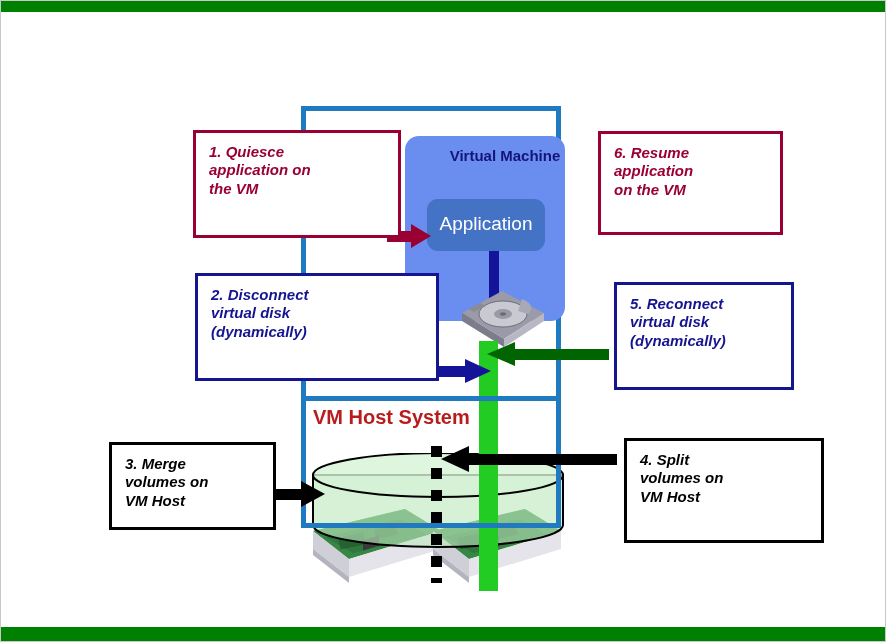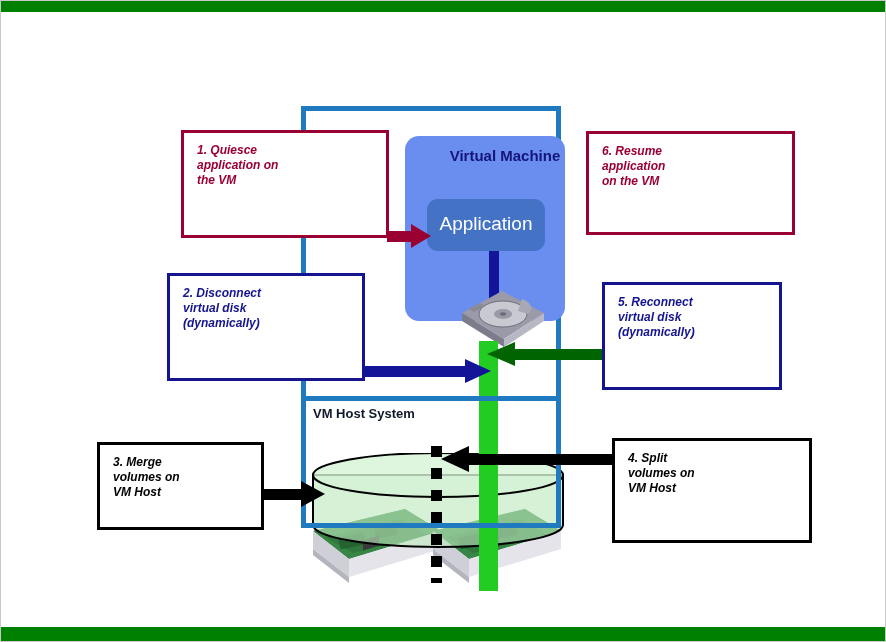--- a/index.html
+++ b/index.html
@@ -32,23 +32,23 @@
     border:5px solid #1f7ac0;
     background:transparent;
   }
   #vm-outer{ left:300px; top:105px; width:260px; height:290px; border-bottom:none;}
   #vm-host-frame{ left:300px; top:395px; width:260px; height:132px; }
 
   
   #vm-host-label{
     position:absolute;
     left:312px; top:405px;
-    font-size:13px;
+    font-size:20px;
     font-weight:bold;
-    color:#0f172a;
+    color:#b91c1c;
     letter-spacing:0px;
     white-space:nowrap;
   }
 
   
   #vm-box{
     position:absolute;
     left:404px; top:135px;
     width:160px; height:185px;
     background:#6a8ef0;
@@ -119,36 +119,37 @@
   }
 
   
   .callout{
     position:absolute;
     box-sizing:border-box;
     background:#ffffff;
     border:3px solid #000000;
     font-style:italic;
     font-weight:bold;
-    font-size:12px;
+    font-size:15px;
     line-height:1.23;
     padding:10px 11px 8px 13px;
     color:#000000;
     white-space:pre-line;
+    margin-left:12px;
   }
   .callout.red{ border-color:#9b0033; color:#9b0033; }
   .callout.navy{ border-color:#151590; color:#151590; border-width:3px; }
   .callout.black{ border-color:#000000; color:#000000; }
 
   #box1{ left:180px; top:129px; width:208px; height:108px; z-index:6;}
-  #box2{ left:166px; top:272px; width:198px; height:108px; z-index:6;}
+  #box2{ left:182px; top:272px; width:244px; height:108px; z-index:6;}
   #box3{ left:96px;  top:441px; width:167px; height:88px; z-index:6;}
   #box4{ left:611px; top:437px; width:200px; height:105px; z-index:6;}
   #box5{ left:601px; top:281px; width:180px; height:108px; z-index:6;}
-  #box6{ left:585px; top:130px; width:209px; height:104px; z-index:6;}
+  #box6{ left:585px; top:130px; width:185px; height:104px; z-index:6;}
 
   
   .arrow{ position:absolute; z-index:5; }
   #arrow1{ left:386px; top:222px; }      
   #arrow2{ left:330px; top:357px; }      
   #arrow5{ left:486px; top:340px; }      
   #arrow3{ left:258px; top:479px; }      
   #arrow4{ left:440px; top:444px; }      
 </style>
 </head>

